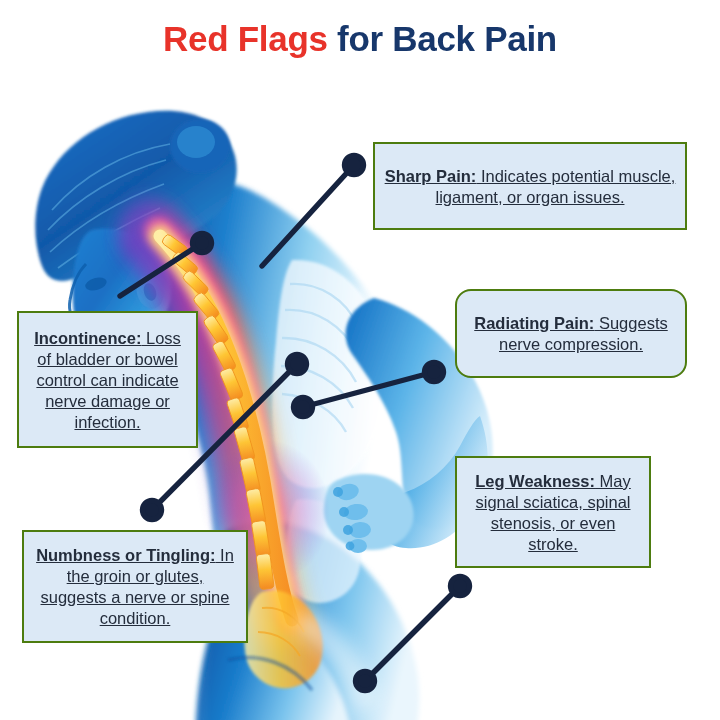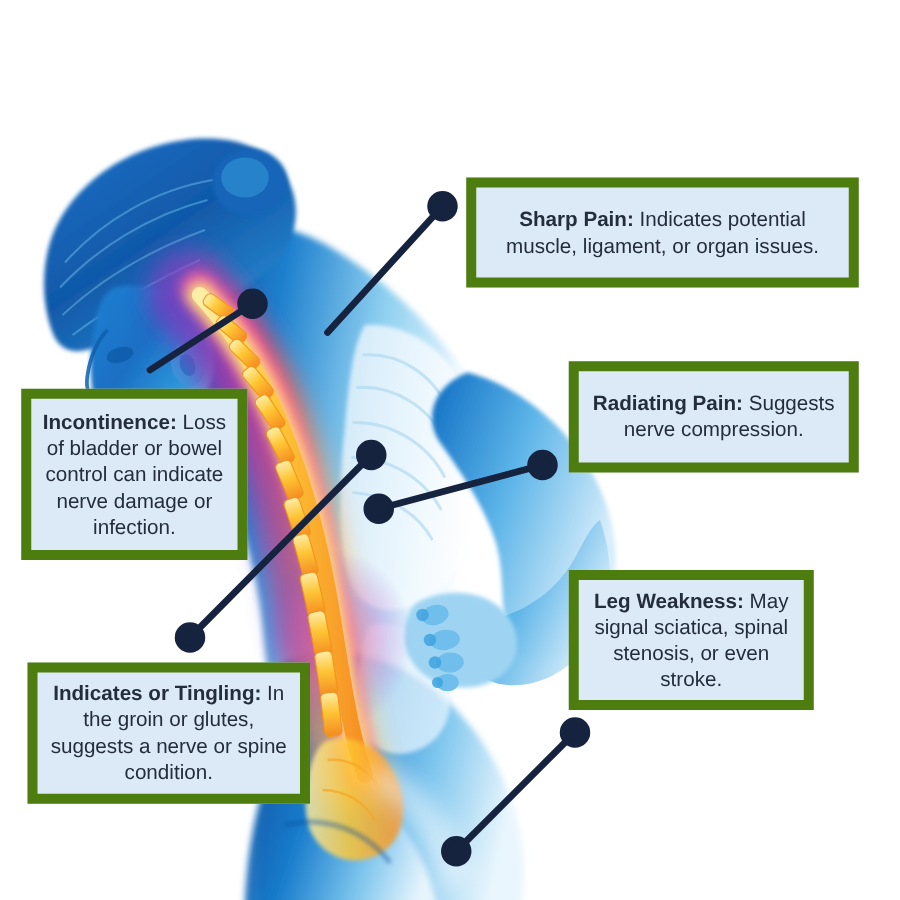--- a/index.html
+++ b/index.html
@@ -49,44 +49,48 @@
     width: 720px;
     height: 720px;
     pointer-events: none;
   }
 
   
   .callout {
     position: absolute;
     box-sizing: border-box;
     background: #dce9f6;
-    border: 8px solid #4d7c0f;
+    border: 2px solid #4d7c0f;
     color: #242d3c;
     font-size: 16.5px;
     line-height: 21px;
     text-align: center;
     padding: 9px 8px 8px 8px;
     display: flex;
     align-items: center;
     justify-content: center;
+    text-decoration: underline;
   }
   .callout .lead { font-weight: bold; }
   .callout p { margin: 0; }
 
   #callout-sharp-pain      { left: 373px; top: 142px; width: 314px; height: 88px; }
-  #callout-radiating-pain  { left: 455px; top: 289px; width: 232px; height: 89px; }
+  #callout-radiating-pain  { left: 455px; top: 289px; width: 232px; height: 89px; border-radius: 16px; }
   #callout-leg-weakness    { left: 455px; top: 456px; width: 196px; height: 112px; }
   #callout-incontinence    { left: 17px;  top: 311px; width: 181px; height: 137px; }
   #callout-numbness        { left: 22px;  top: 530px; width: 226px; height: 113px; }
 </style>
 </head>
 <body>
 
 <div id="page">
 
+  <div id="title">
+    <span class="red">Red Flags</span><span class="navy"> for Back Pain</span>
+  </div>
 
   <div id="figure-layer">
     <svg width="720" height="660" viewBox="0 0 720 660" xmlns="http://www.w3.org/2000/svg">
       <defs>
 
         <linearGradient id="bodyMain" x1="0" y1="0" x2="1" y2="0.4">
           <stop offset="0%" stop-color="#0f62ba"></stop>
           <stop offset="25%" stop-color="#1f8ad8"></stop>
           <stop offset="55%" stop-color="#63b8ea"></stop>
           <stop offset="80%" stop-color="#bfe3f7"></stop>
@@ -335,16 +339,16 @@
 
   <div class="callout" id="callout-leg-weakness">
     <p><span class="lead">Leg Weakness:</span><span> May signal sciatica, spinal stenosis, or even stroke.</span></p>
   </div>
 
   <div class="callout" id="callout-incontinence">
     <p><span class="lead">Incontinence:</span><span> Loss of bladder or bowel control can indicate nerve damage or infection.</span></p>
   </div>
 
   <div class="callout" id="callout-numbness">
-    <p><span class="lead">Indicates or Tingling:</span><span> In the groin or glutes, suggests a nerve or spine condition.</span></p>
+    <p><span class="lead">Numbness or Tingling:</span><span> In the groin or glutes, suggests a nerve or spine condition.</span></p>
   </div>
 
 </div>
 
 </body></html>

